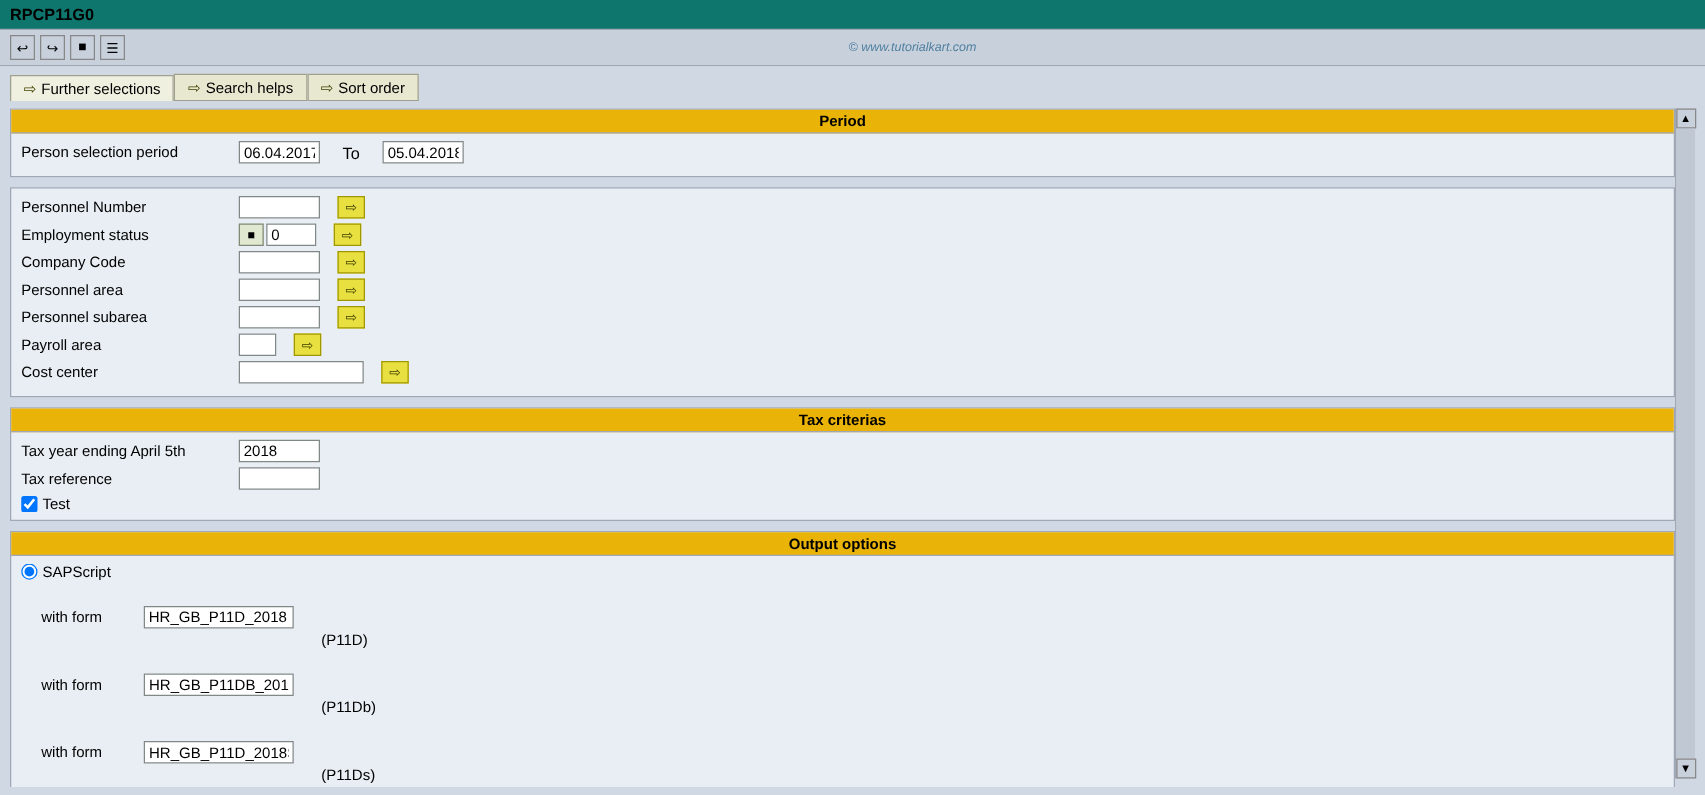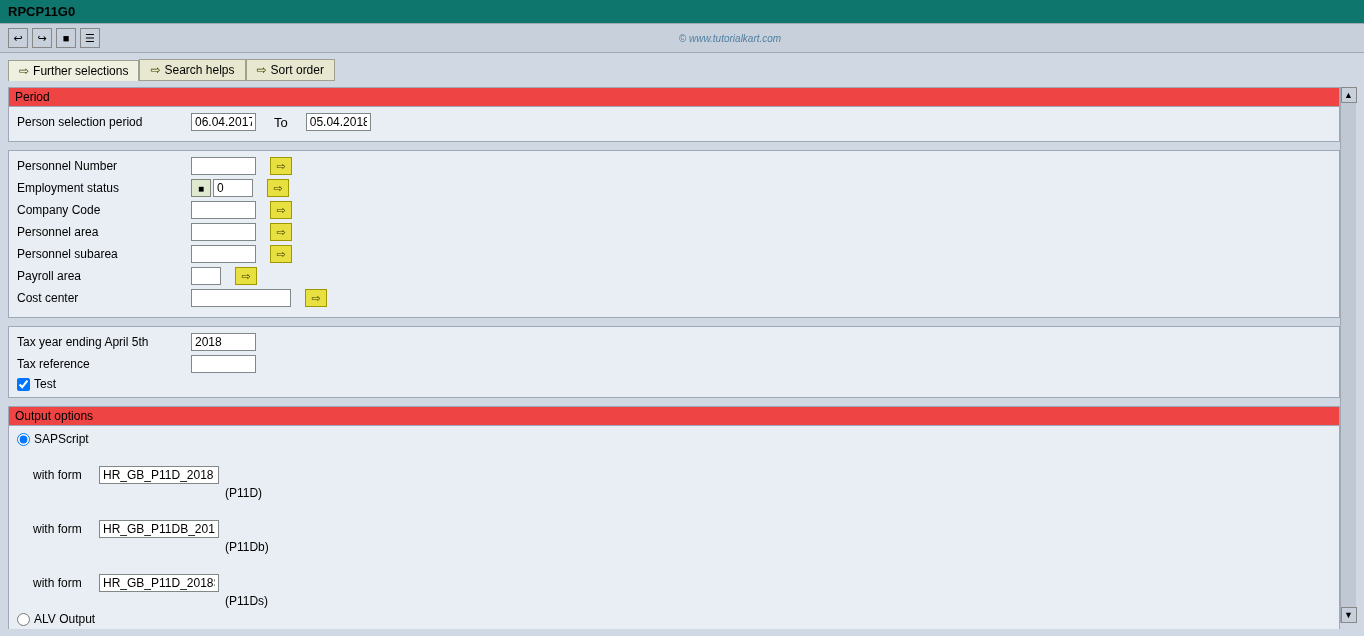--- a/index.html
+++ b/index.html
@@ -98,25 +98,26 @@
       width: 100%;
       background: #c0c8d4;
     }
     .section-box {
       border: 1px solid #a0a8b8;
       background: #e8eef4;
       margin-bottom: 8px;
       border-radius: 0;
     }
     .section-header {
-      background: #ef4444;
+      background: #eab308;
       padding: 2px 6px;
-      font-weight: normal;
+      font-weight: bold;
       font-size: 12px;
       border-bottom: 1px solid #a0a8b8;
+      text-align: center;
     }
     .section-body {
       padding: 6px 8px;
     }
     .form-row {
       display: flex;
       align-items: center;
       margin-bottom: 4px;
       gap: 14px;
     }
@@ -158,28 +159,28 @@
       display: flex; align-items: center; justify-content: center;
       font-size: 10px;
     }
     .checkbox-row {
       display: flex;
       align-items: flex-end;
       gap: 4px;
     }
     .radio-row {
       display: flex;
-      align-items: flex-end;
+      align-items: flex-start;
       gap: 4px;
       margin-bottom: 4px;
     }
     .with-form-row {
       display: flex;
       align-items: center;
-      gap: 6px;
+      gap: 22px;
       margin-bottom: 4px;
       padding-left: 16px;
     }
     .with-form-label {
       min-width: 60px;
       font-size: 12px;
     }
     .form-code {
       border: 1px solid #808888;
       background: #fff;
@@ -285,20 +286,21 @@
         <div class="form-row">
           <span class="form-label">Cost center</span>
           <input class="form-input form-input-md" type="text" style="">
           <div class="arrow-btn">⇨</div>
         </div>
 
       </div>
     </div>
 
     <div class="section-box">
+      <div class="section-header">Tax criterias</div>
       <div class="section-body">
 
         <div class="form-row">
           <span class="form-label">Tax year ending April 5th</span>
           <input class="form-input form-input-sm" type="text" value="2018" style="">
         </div>
 
         <div class="form-row">
           <span class="form-label">Tax reference</span>
           <input class="form-input form-input-sm" type="text" style="">

